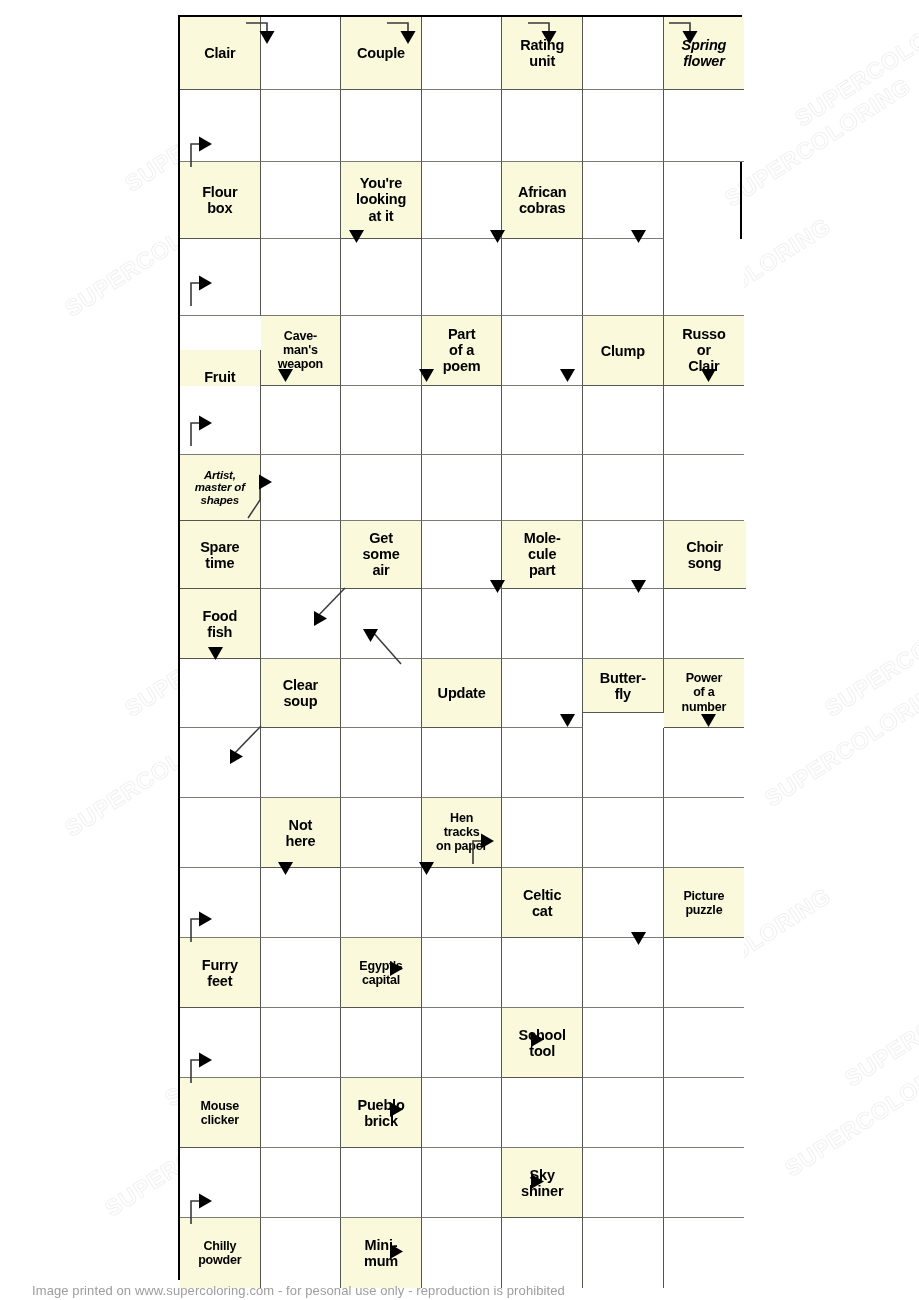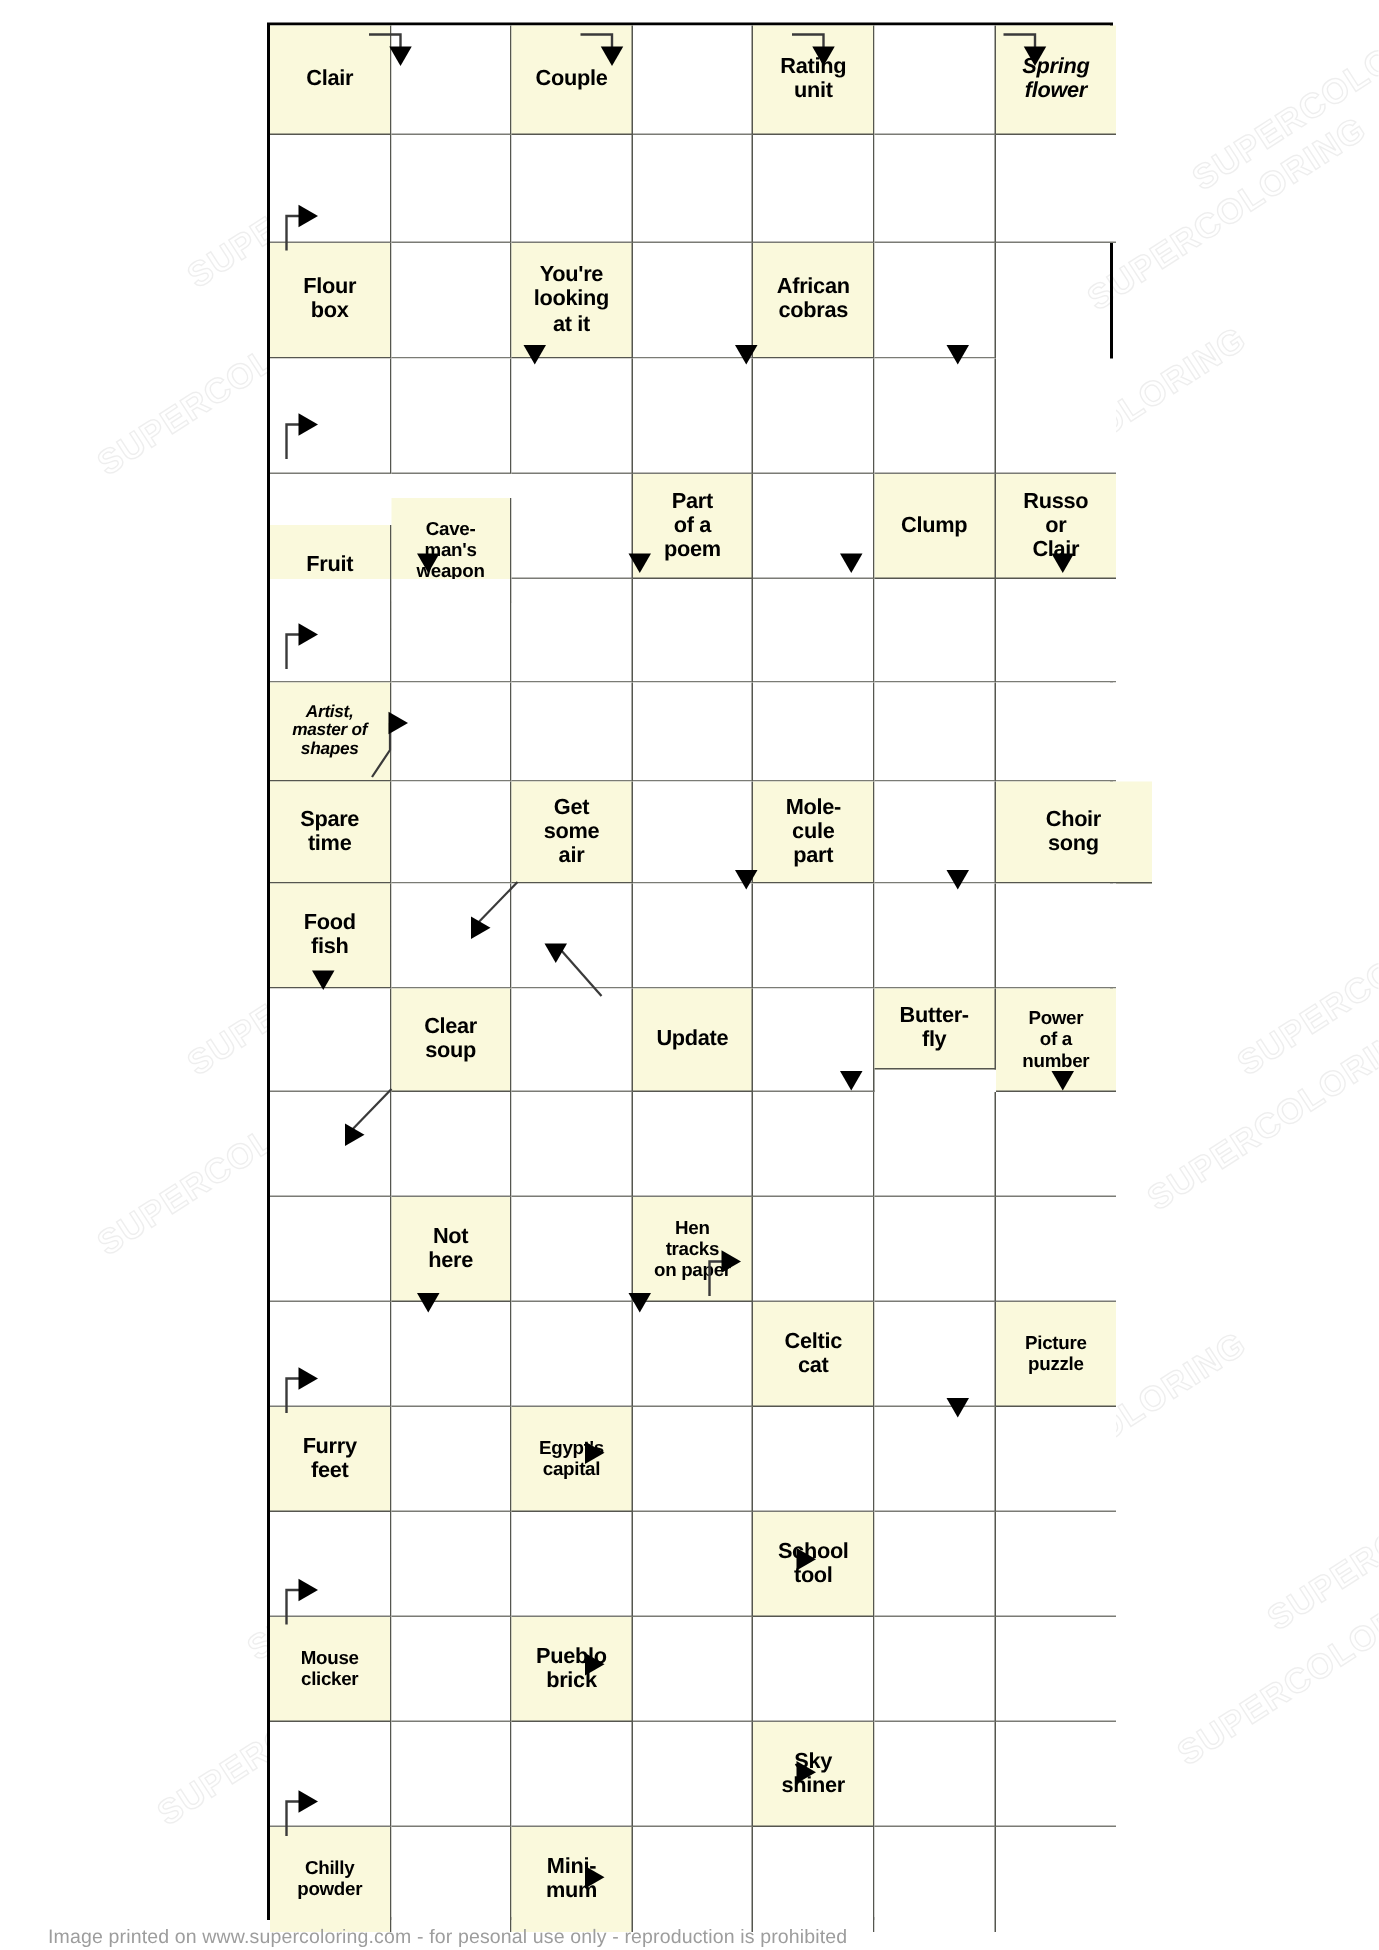--- a/index.html
+++ b/index.html
@@ -143,21 +143,21 @@
     <div class="cell" style="left: 0px; top: 222px; width: 80.6px; height: 77px;"></div>
     <div class="cell" style="left: 80.6px; top: 222px; width: 80.6px; height: 77px;"></div>
     <div class="cell" style="left: 161.2px; top: 222px; width: 80.6px; height: 77px;"></div>
     <div class="cell" style="left: 241.8px; top: 222px; width: 80.6px; height: 77px;"></div>
     <div class="cell" style="left: 322.4px; top: 222px; width: 80.6px; height: 77px;"></div>
     <div class="cell" style="left: 403px; top: 222px; width: 80.6px; height: 77px;"></div>
     <div class="cell lastcol" style="left: 483.6px; top: 222px; width: 80.6px; height: 77px;"></div>
     <div class="cell clue" style="left: 0px; top: 299px; width: 80.6px; height: 70px; margin-top: 34px;">
       <div class="clue-text">Fruit<br>farms</div>
     </div>
-    <div class="cell clue" style="left: 80.6px; top: 299px; width: 80.6px; height: 70px; margin-top: 16px;">
+    <div class="cell clue" style="left: 80.6px; top: 299px; width: 80.6px; height: 70px;">
       <div class="clue-text sm">Cave-<br>man's<br>weapon</div>
     </div>
     <div class="cell" style="left: 161.2px; top: 299px; width: 80.6px; height: 70px;"></div>
     <div class="cell clue" style="left: 241.8px; top: 299px; width: 80.6px; height: 70px;">
       <div class="clue-text">Part<br>of a<br>poem</div>
     </div>
     <div class="cell" style="left: 322.4px; top: 299px; width: 80.6px; height: 70px;"></div>
     <div class="cell clue" style="left: 403px; top: 299px; width: 80.6px; height: 70px;">
       <div class="clue-text">Clump</div>
     </div>
@@ -185,21 +185,21 @@
     </div>
     <div class="cell" style="left: 80.6px; top: 504px; width: 80.6px; height: 68px;"></div>
     <div class="cell clue" style="left: 161.2px; top: 504px; width: 80.6px; height: 68px;">
       <div class="clue-text">Get<br>some<br>air</div>
     </div>
     <div class="cell" style="left: 241.8px; top: 504px; width: 80.6px; height: 68px;"></div>
     <div class="cell clue" style="left: 322.4px; top: 504px; width: 80.6px; height: 68px;">
       <div class="clue-text">Mole-<br>cule<br>part</div>
     </div>
     <div class="cell" style="left: 403px; top: 504px; width: 80.6px; height: 68px;"></div>
-    <div class="cell clue lastcol" style="left: 483.6px; top: 504px; width: 104px; height: 68px;">
+    <div class="cell clue lastcol" style="left: 483.6px; top: 504px; width: 82px; height: 68px;">
       <div class="clue-text">Choir<br>song</div>
     </div>
     <div class="cell clue" style="left: 0px; top: 572px; width: 80.6px; height: 70px;">
       <div class="clue-text">Food<br>fish</div>
     </div>
     <div class="cell" style="left: 80.6px; top: 572px; width: 80.6px; height: 70px;"></div>
     <div class="cell" style="left: 161.2px; top: 572px; width: 80.6px; height: 70px;"></div>
     <div class="cell" style="left: 241.8px; top: 572px; width: 80.6px; height: 70px;"></div>
     <div class="cell" style="left: 322.4px; top: 572px; width: 80.6px; height: 70px;"></div>
     <div class="cell" style="left: 403px; top: 572px; width: 80.6px; height: 70px;"></div>

